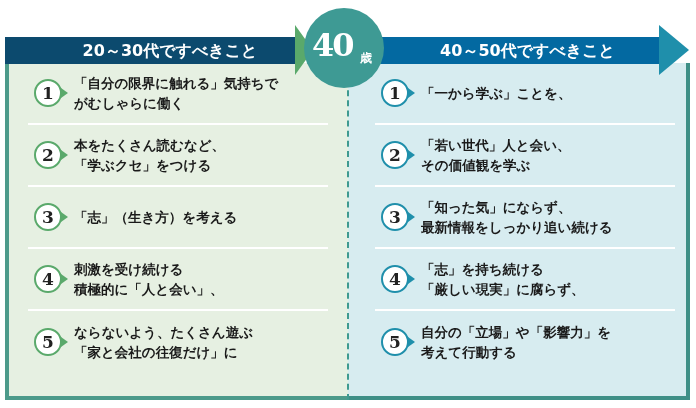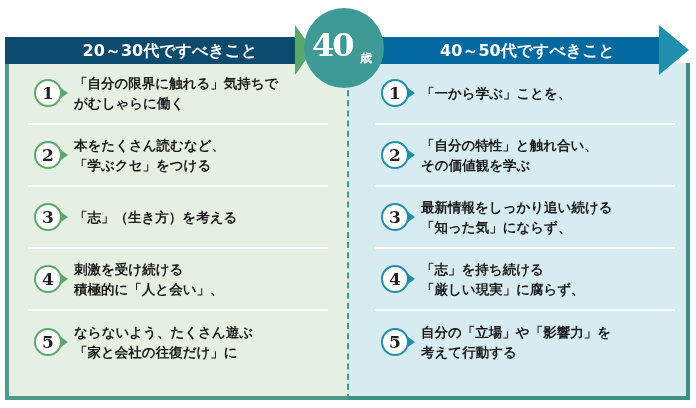--- a/index.html
+++ b/index.html
@@ -104,30 +104,30 @@
     <div class="num">1</div>
     <div class="pointer"></div>
     <div class="txt">
         <span>「一から学ぶ」ことを、</span>
       </div>
   </div>
   <div class="item">
     <div class="num">2</div>
     <div class="pointer"></div>
     <div class="txt">
-        <span>「自分の特性」と触れ合い、</span>
+        <span>「若い世代」人と会い、</span>
         <span>その価値観を学ぶ</span>
       </div>
   </div>
   <div class="item">
     <div class="num">3</div>
     <div class="pointer"></div>
     <div class="txt">
+        <span>「知った気」にならず、</span>
         <span>最新情報をしっかり追い続ける</span>
-        <span>「知った気」にならず、</span>
       </div>
   </div>
   <div class="item">
     <div class="num">4</div>
     <div class="pointer"></div>
     <div class="txt">
         <span>「志」を持ち続ける</span>
         <span>「厳しい現実」に腐らず、</span>
       </div>
   </div>

